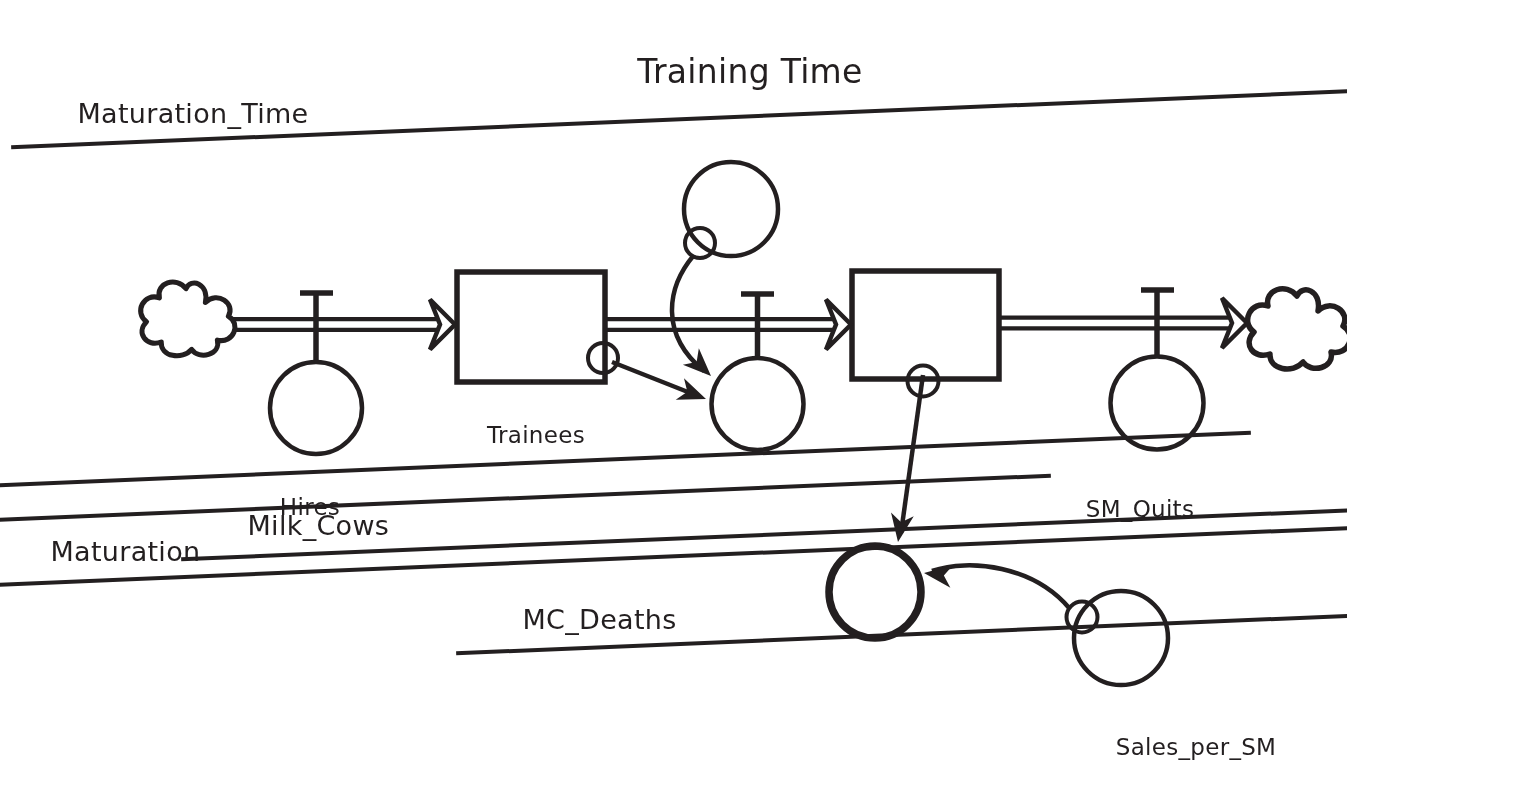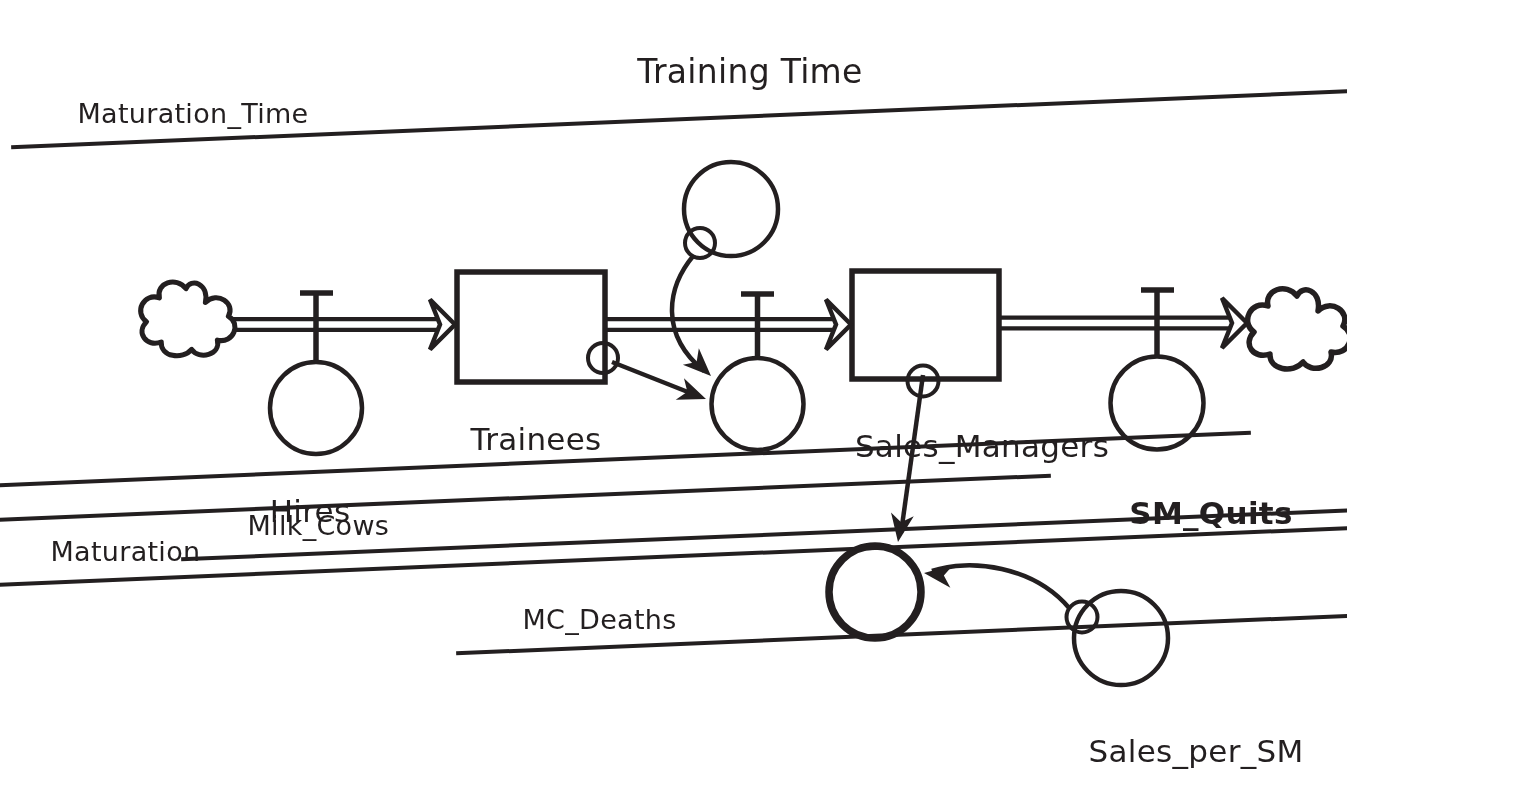--- a/index.html
+++ b/index.html
@@ -9,21 +9,21 @@
     background:#ffffff;
     overflow:hidden;
     font-family:"DejaVu Sans",sans-serif;
   }
   #diagram-svg{position:absolute;left:0;top:0;}
   .lbl{
     position:absolute;
     transform:translateX(-50%);
     white-space:nowrap;
     color:#231f20;
-    font-size:31px;
+    font-size:23px;
     letter-spacing:.3px;
     line-height:1.05;
   }
   .lbl.small{font-size:27px;}
   .lbl.title{font-size:33px;}
   .struck{position:relative;}
   .struck::after{
     content:"";
     position:absolute;
     left:-5%;right:-6%;
@@ -126,21 +126,20 @@
 
   <div class="lbl small struck" style="left:297px;top:463px;">Births</div>
   <div class="lbl" style="left:310px;top:495px;">Hires</div>
 
   <div class="lbl small struck" style="left:497px;top:391px;">Calves</div>
   <div class="lbl" style="left:536px;top:423px;">Trainees</div>
 
   <div class="lbl small struck" style="left:724px;top:453px;">Maturation</div>
 
   <div class="lbl small struck" style="left:921px;top:399px;">Milk_Cows</div>
-  <div class="lbl" style="left:982px;top:430px;">Sales_Managers</div>
 
   <div class="lbl small struck" style="left:1196px;top:464px;">MC_Deaths</div>
-  <div class="lbl" style="left:1211px;top:497px;font-weight:bold;">SM_Quits</div>
+  <div class="lbl" style="left:1140px;top:497px;">SM_Quits</div>
 
 
   <div class="lbl" style="left:1196px;top:735px;text-align:center;">Sales_per_SM</div>
 
 </div>
 
 </body></html>

